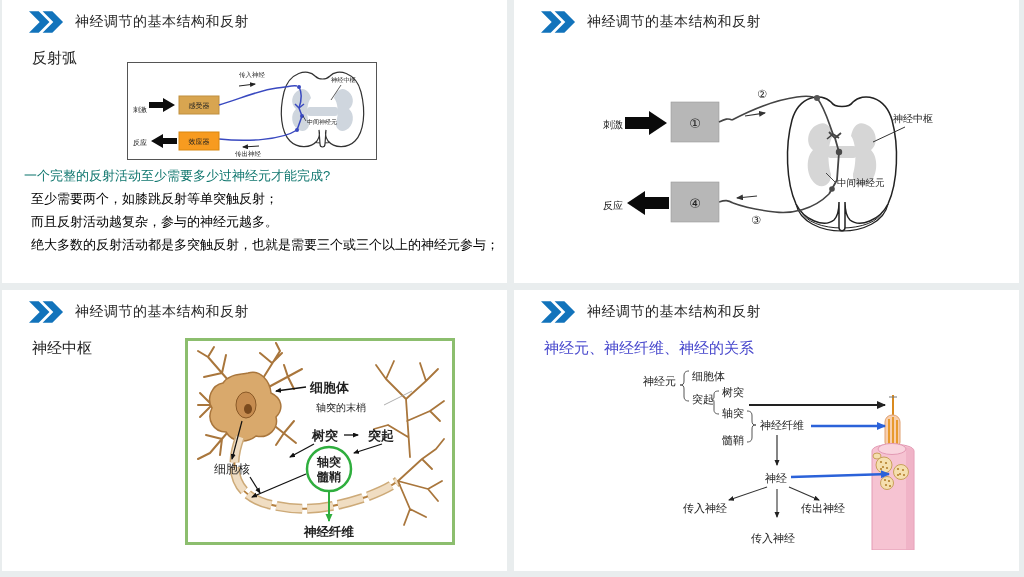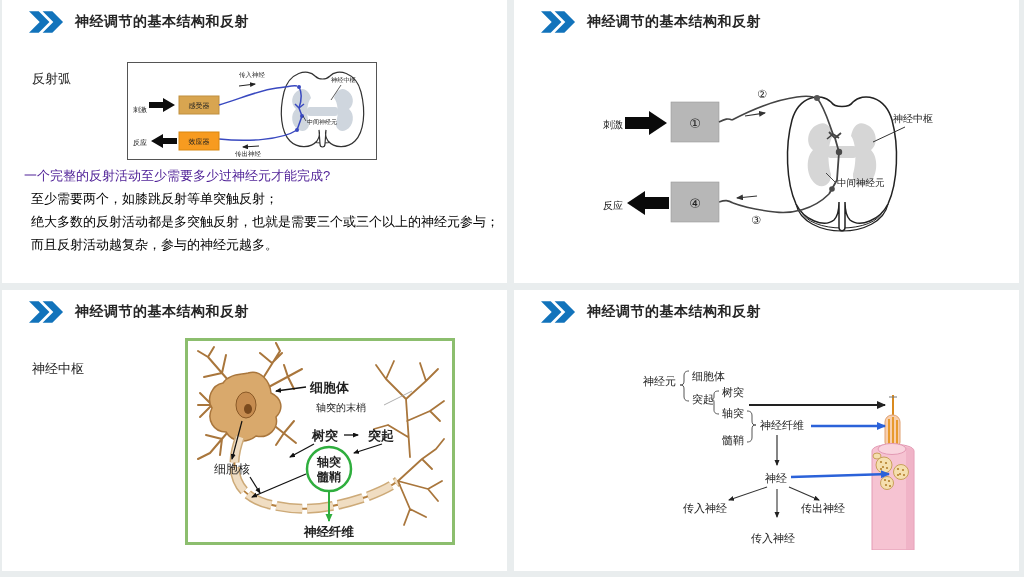--- a/index.html
+++ b/index.html
@@ -1,24 +1,24 @@
 <!DOCTYPE html>
 <html><head>
 <meta charset="utf-8">
 <style>
   html,body{margin:0;padding:0}
   body{width:1024px;height:577px;background:#e9edee;font-family:"Liberation Sans","DejaVu Sans",sans-serif;position:relative;overflow:hidden}
   .grid{position:absolute;left:2px;top:0;display:grid;grid-template-columns:505px 505px;grid-template-rows:283px 281px;gap:7px}
   .slide{position:relative;background:#fff;overflow:hidden}
   .hdr{position:absolute;left:27px;top:11px;display:flex;align-items:center;gap:11px}
   .chev{width:35px;height:22px;flex:0 0 auto}
-  .title{font-size:14px;font-weight:bold;color:#262626;letter-spacing:.5px;white-space:nowrap}
-  .sub{position:absolute;left:30px;top:70px;font-size:13px;color:#242424;white-space:nowrap}
+  .title{font-size:14px;font-weight:normal;color:#262626;letter-spacing:.5px;white-space:nowrap}
+  .sub{position:absolute;left:30px;top:49px;font-size:15px;color:#242424;white-space:nowrap}
   .sub.blue{color:#4646cc}
-  .q{position:absolute;left:22px;top:167px;font-size:13px;color:#4c1d95;white-space:nowrap}
+  .q{position:absolute;left:22px;top:167px;font-size:13px;color:#0f766e;white-space:nowrap}
   .ans{position:absolute;left:29px;top:187px;font-size:13px;color:#000000;line-height:23px;white-space:nowrap}
   .abs{position:absolute}
   .imgframe{position:absolute;border:3px solid #8cbe6e;background:#fff}
   svg text{font-family:"Liberation Sans","DejaVu Sans",sans-serif;fill:#222}
 </style>
 </head>
 <body>
 
 <div class="grid">
 
@@ -74,22 +74,22 @@
       <text x="108" y="94" font-size="6.5">传出神经</text>
       <rect x="52" y="70" width="40" height="18" fill="#f79b20" stroke="#d9870e"></rect>
       <text x="72" y="82" font-size="7" text-anchor="middle" fill="#7b2d00">效应器</text>
       <polygon points="24,79 36,72 36,76 50,76 50,82 36,82 36,86" fill="#0d0d0d"></polygon>
       <text x="6" y="83" font-size="7">反应</text>
     </svg>
 
     <div class="q">一个完整的反射活动至少需要多少过神经元才能完成?</div>
     <div class="ans">
       <div>至少需要两个，如膝跳反射等单突触反射；</div>
+      <div>而且反射活动越复杂，参与的神经元越多。</div>
       <div>绝大多数的反射活动都是多突触反射，也就是需要三个或三个以上的神经元参与；</div>
-      <div>而且反射活动越复杂，参与的神经元越多。</div>
     </div>
   </section>
 
   <section class="slide">
     <header class="hdr">
       <svg class="chev" viewBox="0 0 36 22">
         <polygon points="0,0 10,0 21,11 10,22 0,22 11,11" fill="#1273bb"></polygon>
         <polygon points="14,0 24,0 35,11 24,22 14,22 25,11" fill="#1273bb"></polygon>
       </svg>
       <span class="title">神经调节的基本结构和反射</span>
@@ -213,20 +213,21 @@
   </section>
 
   <section class="slide">
     <header class="hdr">
       <svg class="chev" viewBox="0 0 36 22">
         <polygon points="0,0 10,0 21,11 10,22 0,22 11,11" fill="#1273bb"></polygon>
         <polygon points="14,0 24,0 35,11 24,22 14,22 25,11" fill="#1273bb"></polygon>
       </svg>
       <span class="title">神经调节的基本结构和反射</span>
     </header>
+    <span class="sub blue">神经元、神经纤维、神经的关系</span>
 
     <svg class="abs" style="left:345px;top:95px;z-index:1" width="70" height="165" viewBox="0 0 70 165">
       <line x1="34" y1="10" x2="34" y2="32" stroke="#d98a1f" stroke-width="2"></line>
       <line x1="30" y1="12" x2="38" y2="12" stroke="#777" stroke-width="1"></line>
       <rect x="26" y="30" width="15" height="34" rx="7" fill="#f8cfae" stroke="#e0a070"></rect>
       <g stroke="#e89a2e" stroke-width="2">
         <line x1="30" y1="34" x2="30" y2="62"></line>
           <line x1="34" y1="32" x2="34" y2="62"></line>
           <line x1="38" y1="35" x2="38" y2="62"></line>
       </g>

